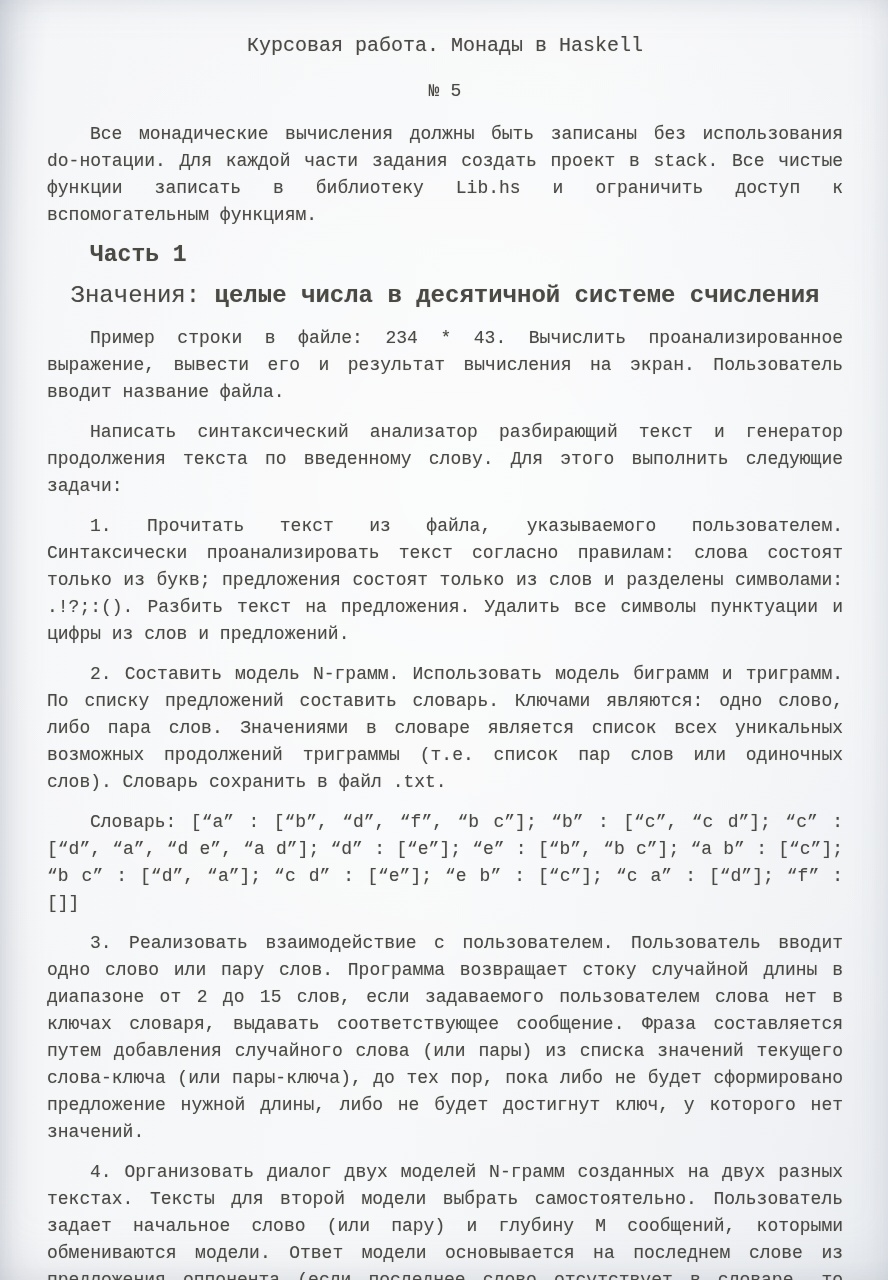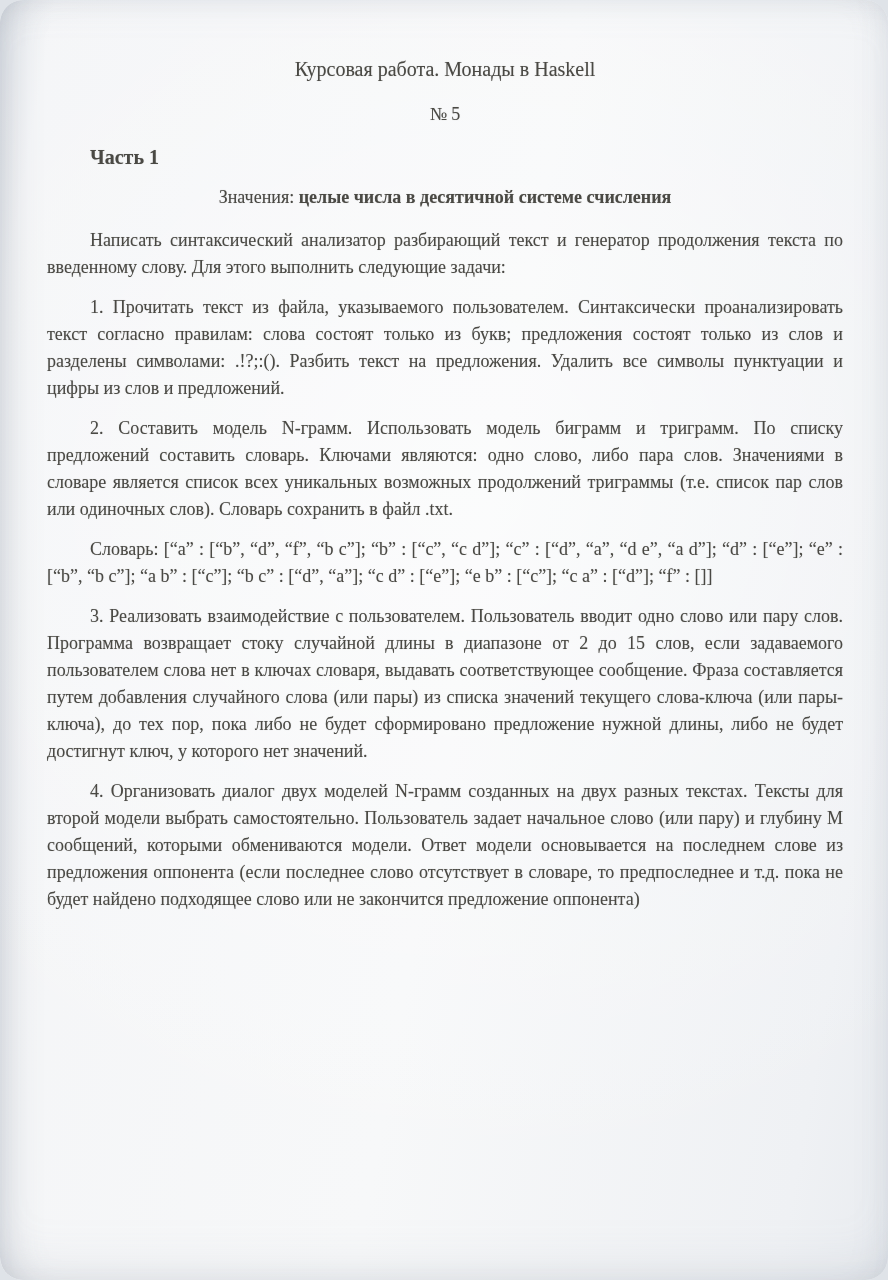--- a/index.html
+++ b/index.html
@@ -7,33 +7,32 @@
     padding: 0;
     width: 888px;
     height: 1280px;
     overflow: hidden;
     background: #dfe3e8;
   }
   .paper {
     position: absolute;
     inset: 0;
     box-sizing: border-box;
-    padding: 56px 45px 0 47px;
-    font-family: Liberation Serif, serif;
+    padding: 33px 45px 0 47px;
+    font-family: Liberation Mono, monospace;
     color: #4a4944;
     background:
       radial-gradient(130% 90% at 52% 38%, rgba(255,255,255,0.55), rgba(255,255,255,0) 62%),
       linear-gradient(100deg, #e7eaee 0%, #f4f5f7 5%, #f7f8f9 52%, #eff1f4 90%, #e9ecf0 100%);
     box-shadow:
       inset 26px 0 46px -32px rgba(110,122,140,0.45),
       inset -22px 0 44px -34px rgba(130,140,155,0.30),
       inset 0 26px 48px -36px rgba(150,158,172,0.22),
       inset 0 -34px 60px -34px rgba(140,150,165,0.22);
     text-shadow: 0 0 1px rgba(74,73,68,0.30);
-    border-radius: 23px;
   }
   .doc-title {
     margin: 0 0 19px 0;
     font-size: 20px;
     line-height: 26px;
     font-weight: normal;
     text-align: center;
   }
   .doc-number {
     margin: 0 0 17px 0;
@@ -43,50 +42,52 @@
   }
   .para {
     margin: 0 0 13px 0;
     font-size: 18px;
     line-height: 27px;
     text-align: justify;
     text-indent: 43px;
   }
   .part-heading {
     margin: 2px 0 13px 0;
-    font-size: 20px;
+    font-size: 23px;
     line-height: 27px;
     font-weight: bold;
     text-indent: 43px;
   }
   .center-line {
     margin: 4px 0 16px 0;
-    font-size: 18px;
+    font-size: 24px;
     line-height: 27px;
     text-align: center;
     text-indent: 0;
   }
   .bold { font-weight: bold; }
 </style>
 </head>
 <body>
 
 <div class="paper">
 
   <h1 class="doc-title">Курсовая работа. Монады в Haskell</h1>
 
   <div class="doc-number">№ 5</div>
 
+  <p class="para">Все монадические вычисления должны быть записаны без использования do-нотации. Для каждой части задания создать проект в stack. Все чистые функции записать в библиотеку Lib.hs и ограничить доступ к вспомогательным функциям.</p>
 
   <p class="part-heading">Часть 1</p>
 
 
   <p class="center-line"><span>Значения:</span> <span class="bold">целые числа в десятичной системе счисления</span></p>
 
 
+  <p class="para">Пример строки в файле: 234 * 43. Вычислить проанализированное выражение, вывести его и результат вычисления на экран. Пользователь вводит название файла.</p>
 
 
   <p class="para">Написать синтаксический анализатор разбирающий текст и генератор продолжения текста по введенному слову. Для этого выполнить следующие задачи:</p>
 
   <p class="para">1.  Прочитать текст из файла, указываемого пользователем. Синтаксически проанализировать текст согласно правилам: слова состоят только из букв; предложения состоят только из слов и разделены символами: .!?;:(). Разбить текст на предложения. Удалить все символы пунктуации и цифры из слов и предложений.</p>
 
   <p class="para">2. Составить модель N-грамм. Использовать модель биграмм и триграмм. По списку предложений составить словарь. Ключами являются: одно слово, либо пара слов. Значениями в словаре является список всех уникальных возможных продолжений триграммы (т.е. список пар слов или одиночных слов). Словарь сохранить в файл .txt.</p>
 
 
 

